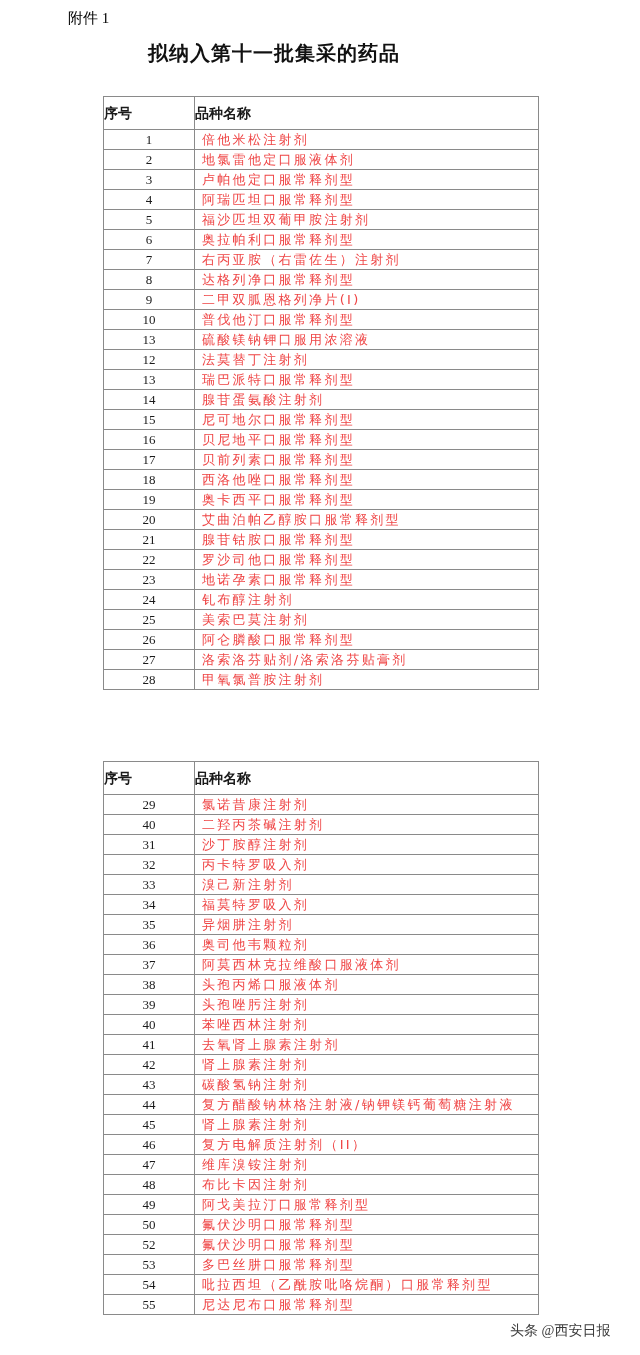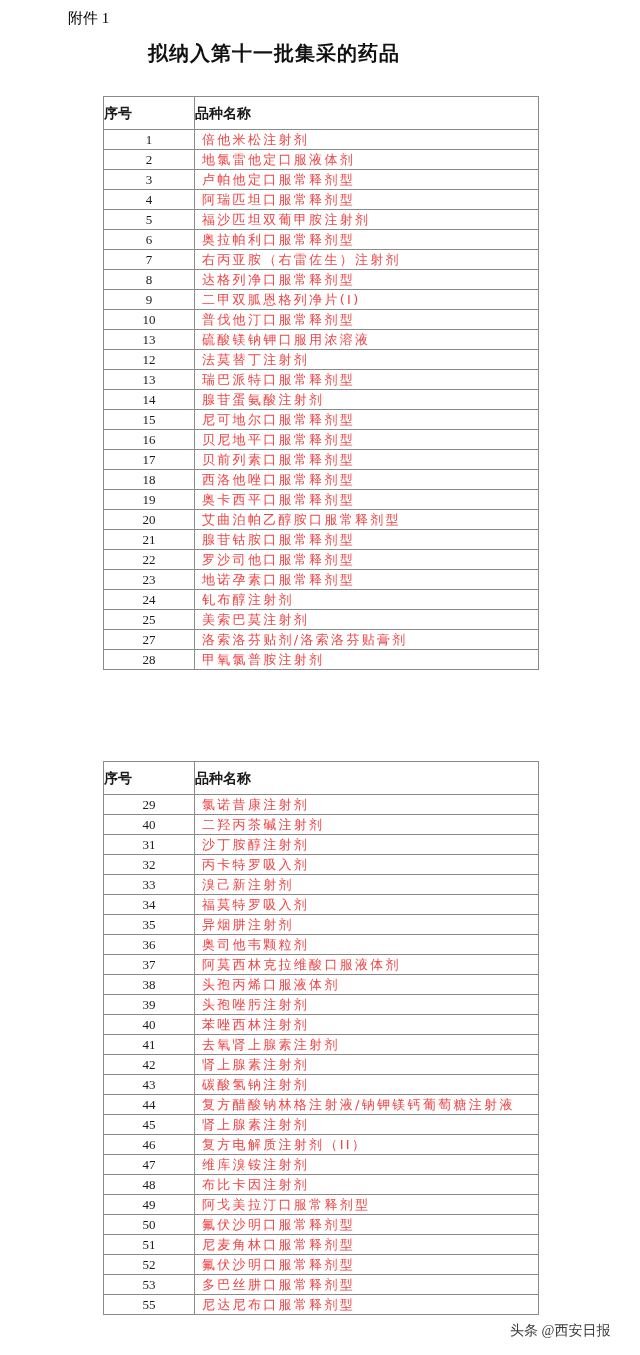--- a/index.html
+++ b/index.html
@@ -195,20 +195,24 @@
       </tr>
       <tr>
         <td class="idx">24</td>
         <td class="name">钆布醇注射剂</td>
       </tr>
       <tr>
         <td class="idx">25</td>
         <td class="name">美索巴莫注射剂</td>
       </tr>
       <tr>
+        <td class="idx">26</td>
+        <td class="name">阿仑膦酸口服常释剂型</td>
+      </tr>
+      <tr>
         <td class="idx">27</td>
         <td class="name">洛索洛芬贴剂/洛索洛芬贴膏剂</td>
       </tr>
       <tr>
         <td class="idx">28</td>
         <td class="name">甲氧氯普胺注射剂</td>
       </tr>
     </tbody>
 </table>
 
@@ -306,31 +310,31 @@
       </tr>
       <tr>
         <td class="idx">49</td>
         <td class="name">阿戈美拉汀口服常释剂型</td>
       </tr>
       <tr>
         <td class="idx">50</td>
         <td class="name">氟伏沙明口服常释剂型</td>
       </tr>
       <tr>
-        <td class="idx">51</td>
-        <td class="name">尼麦角林口服常释剂型</td>
-      </tr>
-      <tr>
         <td class="idx">52</td>
         <td class="name">氟伏沙明口服常释剂型</td>
       </tr>
       <tr>
         <td class="idx">53</td>
         <td class="name">多巴丝肼口服常释剂型</td>
       </tr>
       <tr>
+        <td class="idx">54</td>
+        <td class="name">吡拉西坦（乙酰胺吡咯烷酮）口服常释剂型</td>
+      </tr>
+      <tr>
         <td class="idx">55</td>
         <td class="name">尼达尼布口服常释剂型</td>
       </tr>
     </tbody>
 </table>
 
 <div class="watermark">头条 @西安日报</div>
 
 </body></html>

